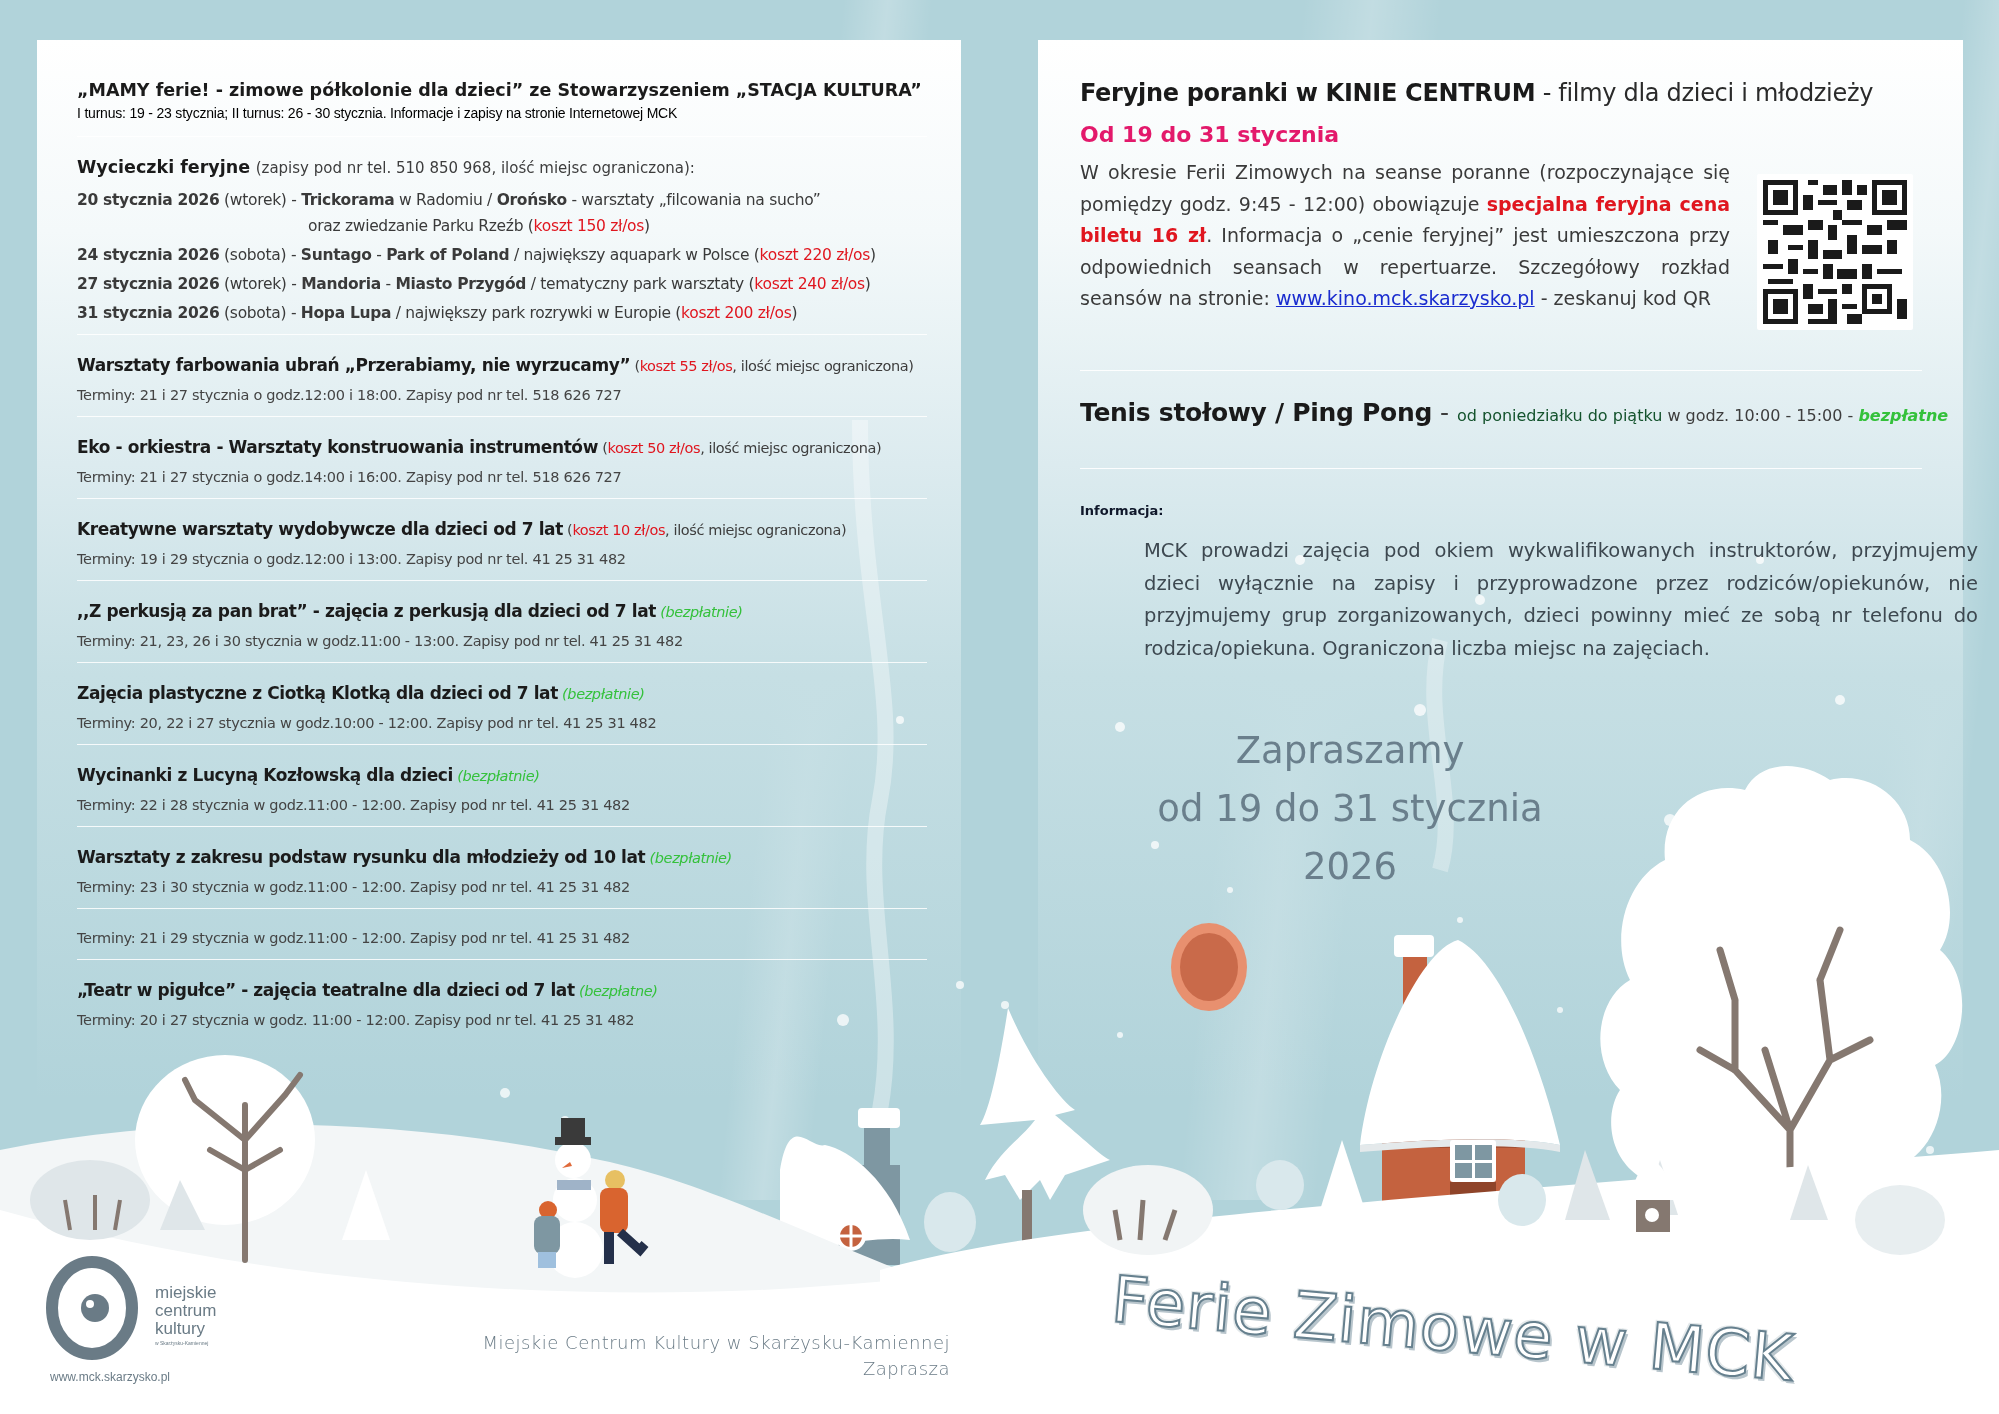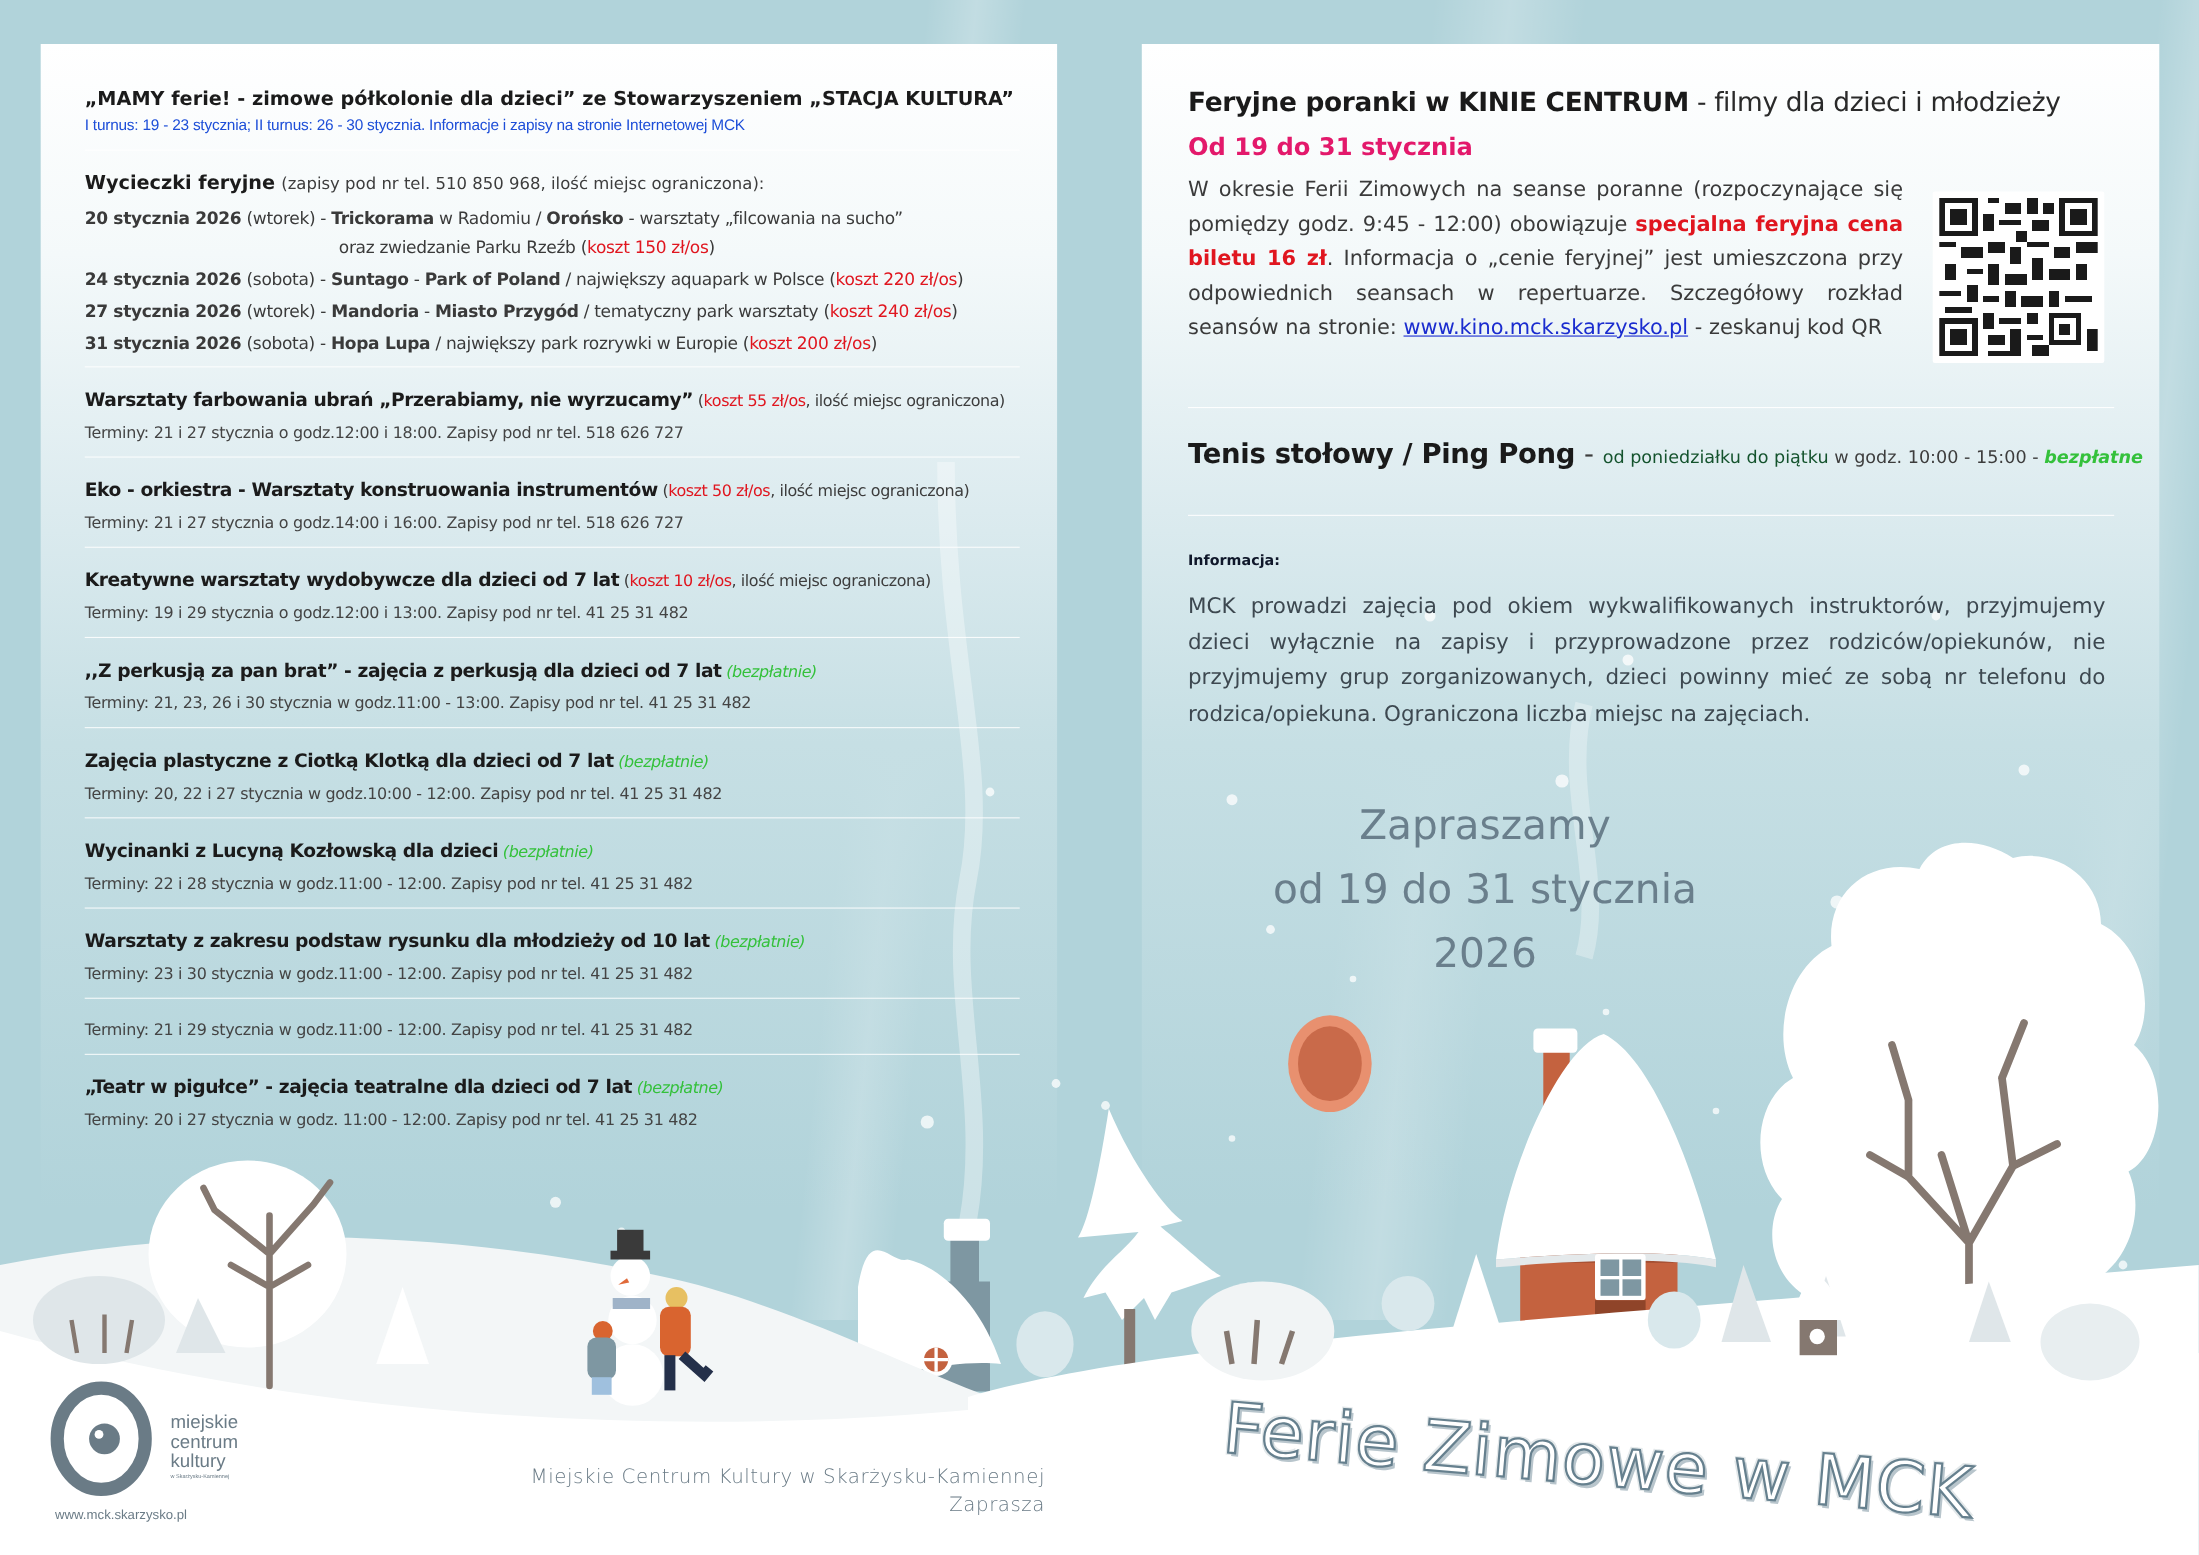--- a/index.html
+++ b/index.html
@@ -27,21 +27,21 @@
   #left-content { left: 77px; top: 78px; width: 850px; }
   #right-content { left: 1080px; top: 76px; width: 850px; }
 
   .t-bold { font-weight: bold; color: #1b1b1b; }
   .t-norm { color: #3d3d3d; }
   .red { color: #e0161f; }
   .green { color: #34c13b; font-style: italic; }
   .pink { color: #14532d; }
 
   .l-title { font-size: 17.5px; line-height: 24px; }
-  .l-sub { font-family: "Liberation Sans Narrow", "Liberation Sans", sans-serif; font-size: 14px; line-height: 22px; color: #1d4ed8; letter-spacing: -0.2px; }
+  .l-sub { font-family: "Liberation Sans Narrow", "Liberation Sans", sans-serif; font-size: 14px; line-height: 22px; color: #000000; letter-spacing: -0.2px; }
   .l-trip { font-size: 15.5px; line-height: 29px; letter-spacing: -0.3px; }
   .l-trip .indent { padding-left: 231px; display: block; }
   .divider { height: 1px; background: rgba(255,255,255,0.85); margin: 10px 0 18px 0; width: 850px; }
   .l-group { margin-bottom: 0; }
   .l-head { font-size: 17px; line-height: 24px; letter-spacing: -0.4px; }
   .l-head .note { font-weight: normal; font-size: 14.5px; }
   .l-terms { font-size: 14.5px; line-height: 22px; color: #444; margin-top: 6px; letter-spacing: -0.3px; }
 
   .r-h1 { font-size: 24px; line-height: 34px; color: #2a2a2a; letter-spacing: -0.3px; }
   .r-h1 b { color: #1a1a1a; }
@@ -51,21 +51,21 @@
   .r-body .hl { color: #e0161f; font-weight: bold; }
   .r-body a { color: #1a2ccf; text-decoration: underline; }
   #qr { position: absolute; left: 1757px; top: 174px; width: 156px; height: 156px; background: #fff; padding: 6px; border-radius: 2px; }
   #qr svg { width: 144px; height: 144px; display: block; }
 
   .r-div { position: absolute; left: 1080px; width: 842px; height: 1px; background: rgba(255,255,255,0.9); }
   .pingpong { position: absolute; left: 1080px; top: 398px; font-size: 25px; white-space: nowrap; }
   .pingpong .big { font-weight: bold; color: #1a1a1a; letter-spacing: -0.3px; }
   .pingpong .small { font-size: 16px; }
   .info-head { position: absolute; left: 1080px; top: 503px; font-size: 13px; color: #0f172a; font-weight: bold; text-align: center; }
-  .info-body { position: absolute; left: 1080px; top: 535px; width: 834px; font-size: 19.5px; line-height: 32.5px; text-align: justify; color: #3d4850; }
+  .info-body { position: absolute; left: 1144px; top: 535px; width: 834px; font-size: 19.5px; line-height: 32.5px; text-align: justify; color: #3d4850; }
 
   .invite { position: absolute; left: 1110px; top: 722px; width: 480px; text-align: center; color: #6a7f8c; font-size: 37px; line-height: 58px; }
 
   .scene { position: absolute; left: 0; top: 0; width: 1999px; height: 1414px; pointer-events: none; }
   .logo-text { position: absolute; left: 155px; top: 1284px; font-family: "Liberation Sans", sans-serif; font-size: 17px; line-height: 18px; color: #6a7b86; }
   .logo-small { position: absolute; left: 155px; top: 1340px; font-size: 5px; color: #6a7b86; font-family: "Liberation Sans", sans-serif; }
   .logo-url { position: absolute; left: 50px; top: 1370px; font-family: "Liberation Sans", sans-serif; font-size: 12px; color: #6a7b86; }
   .zaprasza { position: absolute; left: 380px; top: 1330px; width: 570px; text-align: right; font-family: "DejaVu Sans", sans-serif; font-size: 18px; line-height: 26px; color: #6a7b86; font-weight: 300; letter-spacing: 0.5px; }
 
   .big-title {

